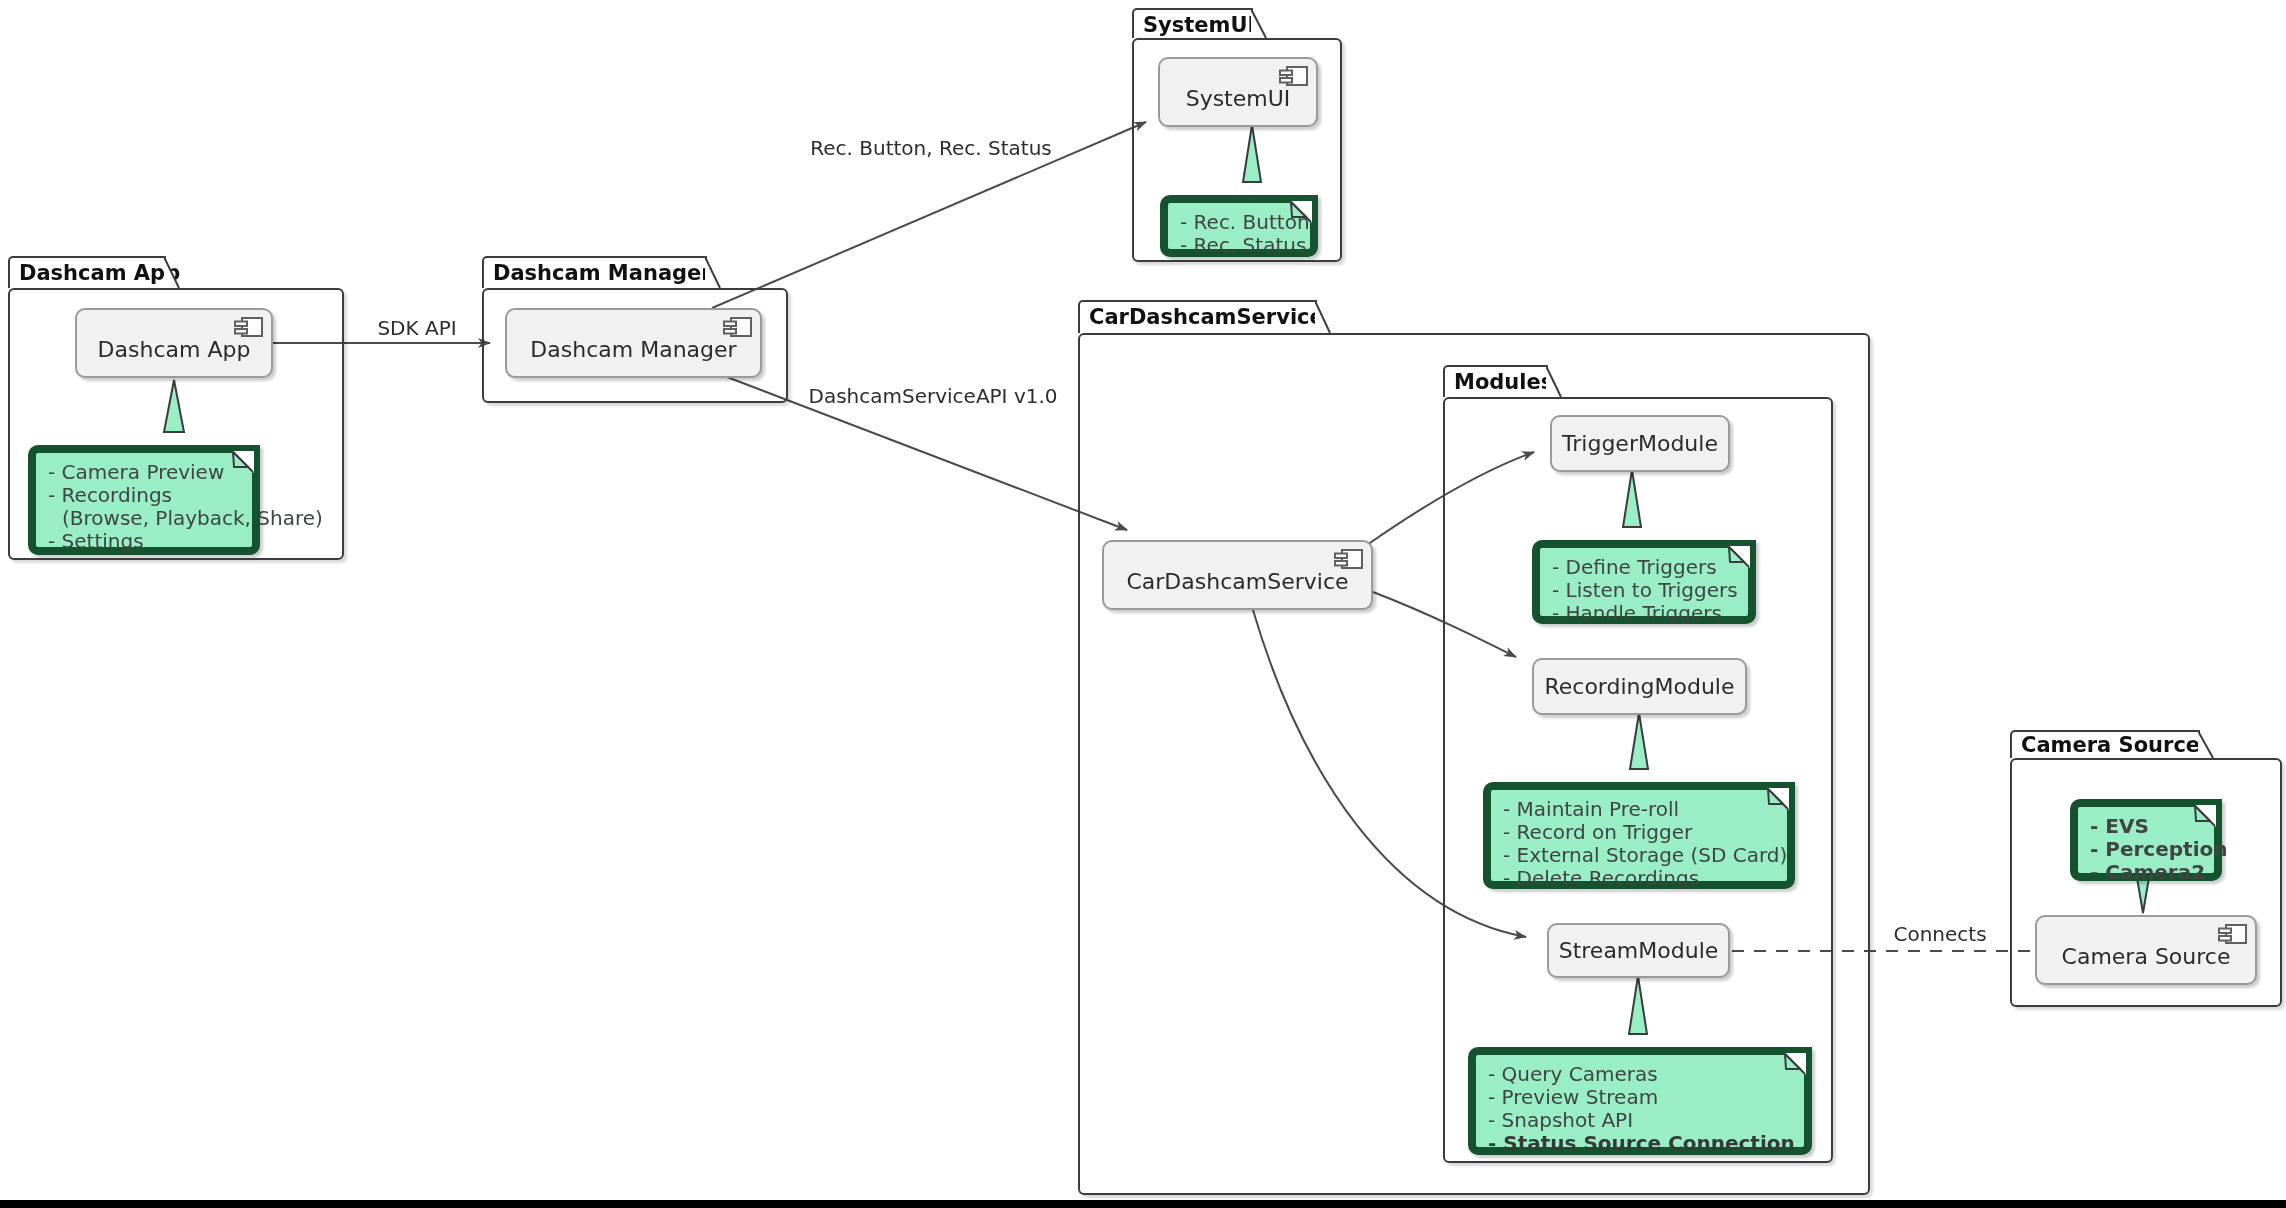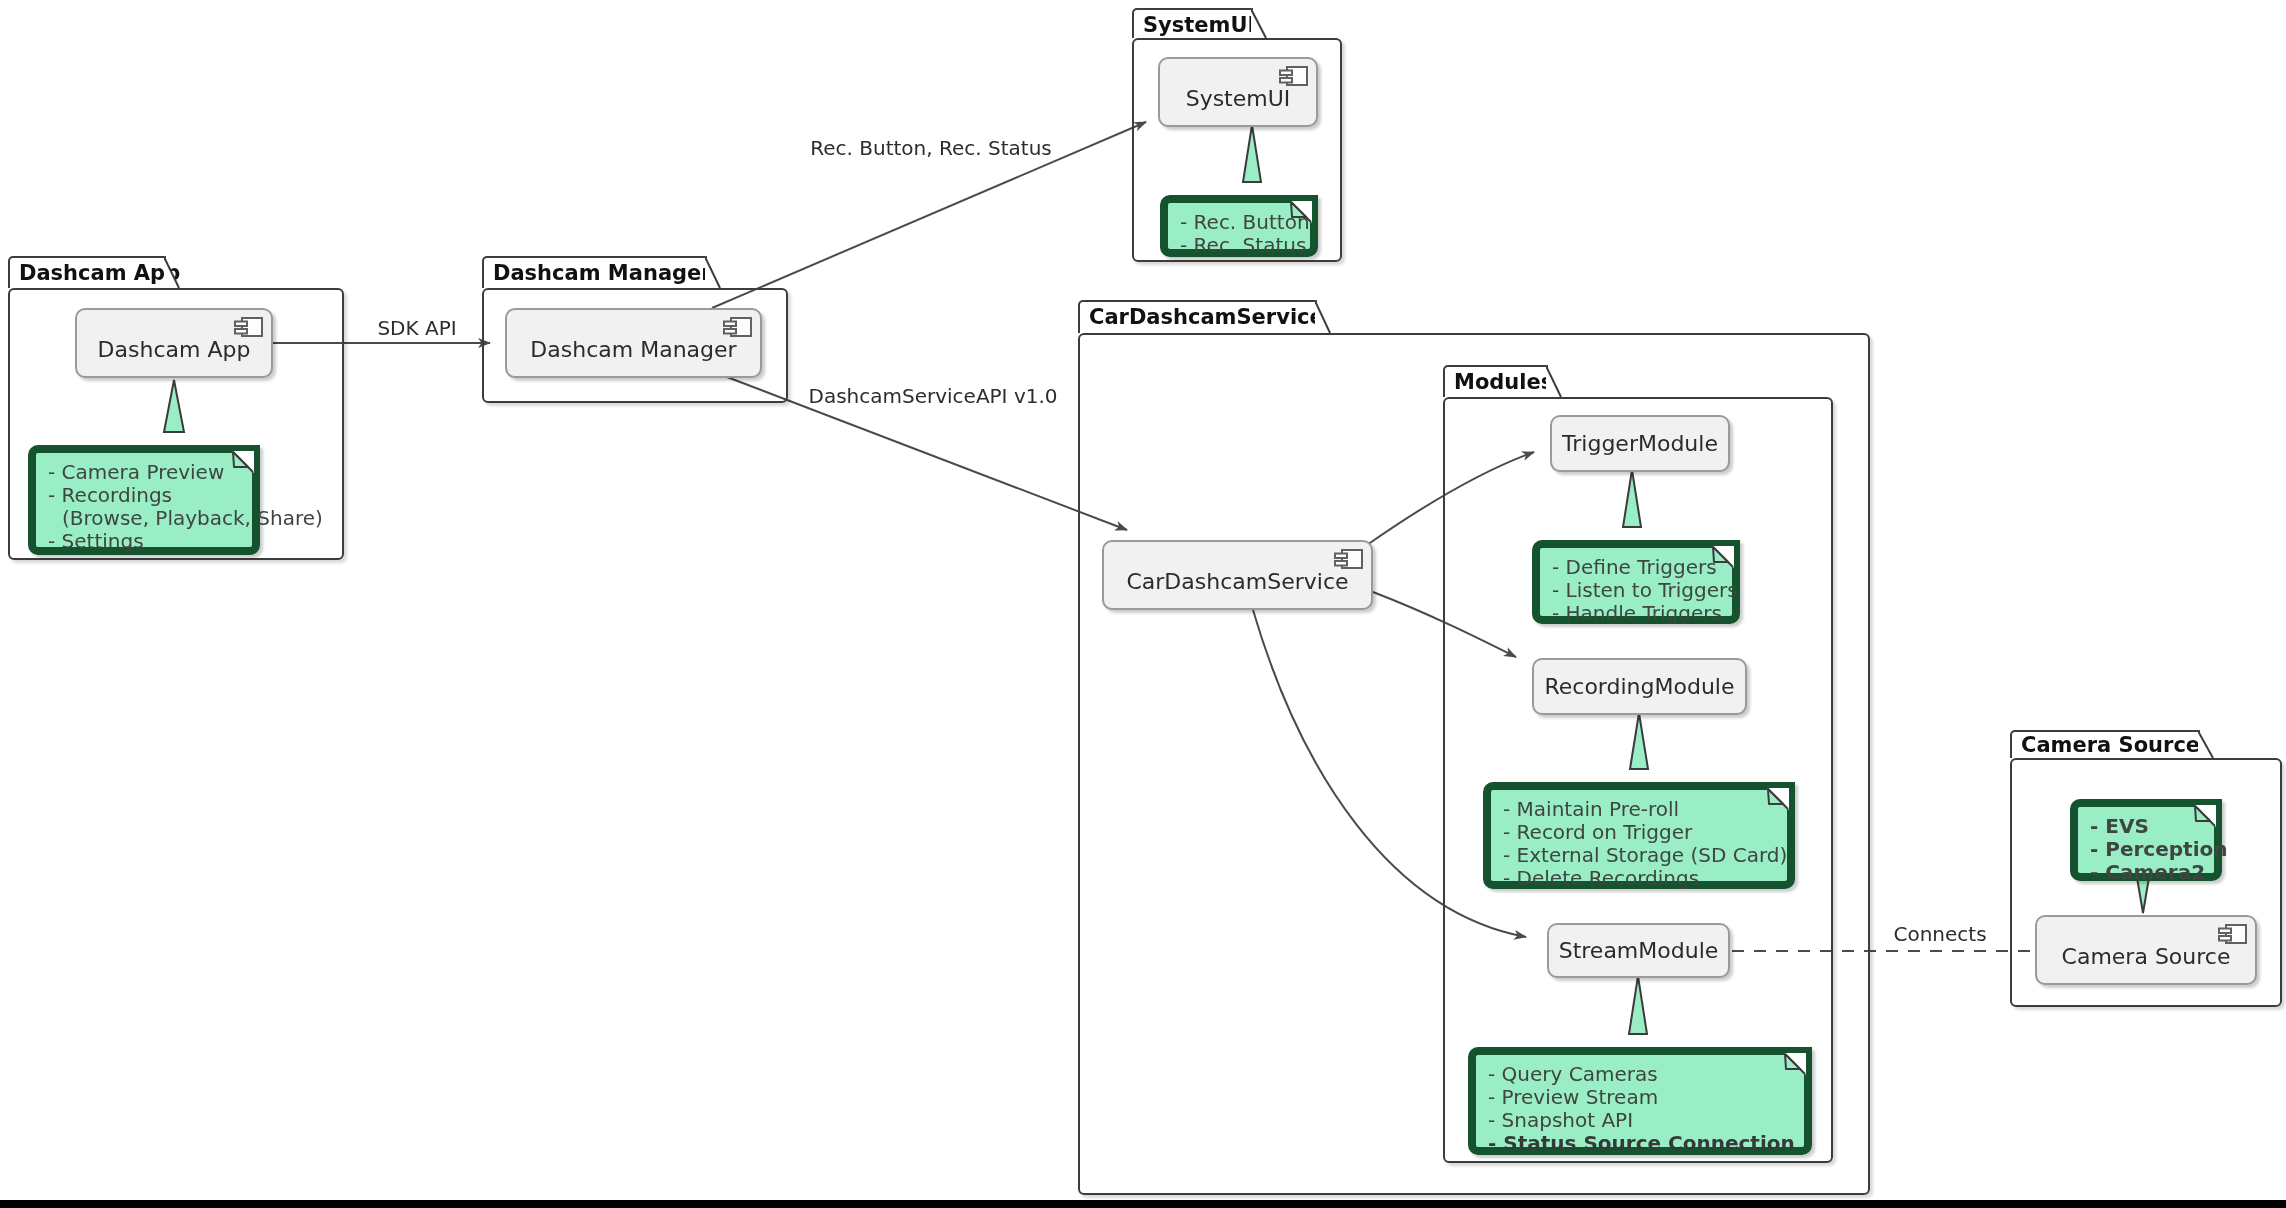--- a/index.html
+++ b/index.html
@@ -189,21 +189,21 @@
         <svg class="pkg-slant" width="17" height="32">
           <polygon points="0,0 15,32 0,32" fill="#ffffff"></polygon>
           <path d="M0,1 L15,32" stroke="#3c3c3c" stroke-width="2" fill="none"></path>
         </svg>
       </div>
       <div class="pkg-body" style="left:0;top:32px;width:390px;height:766px;"></div>
 
       <div class="comp module" style="left:107px;top:50px;width:180px;height:57px;">
         <div class="comp-label">TriggerModule</div>
       </div>
-      <div class="note" style="left:89px;top:158px;width:208px;height:84px;">
+      <div class="note" style="left:89px;top:158px;width:224px;height:84px;">
         <svg class="note-fold" width="22" height="22" viewBox="0 0 22 22">
           <polygon points="0,0 22,0 22,22" fill="#ffffff"></polygon>
           <path d="M1,1 L21,21" stroke="#3b3b3b" stroke-width="2" fill="none"></path>
           <polygon points="1,1 16,16 2,16" fill="#99eec5" stroke="#3b3b3b" stroke-width="2" stroke-linejoin="round"></polygon>
         </svg>
         <div class="nline">- Define Triggers</div>
         <div class="nline">- Listen to Triggers</div>
         <div class="nline">- Handle Triggers</div>
       </div>
 

